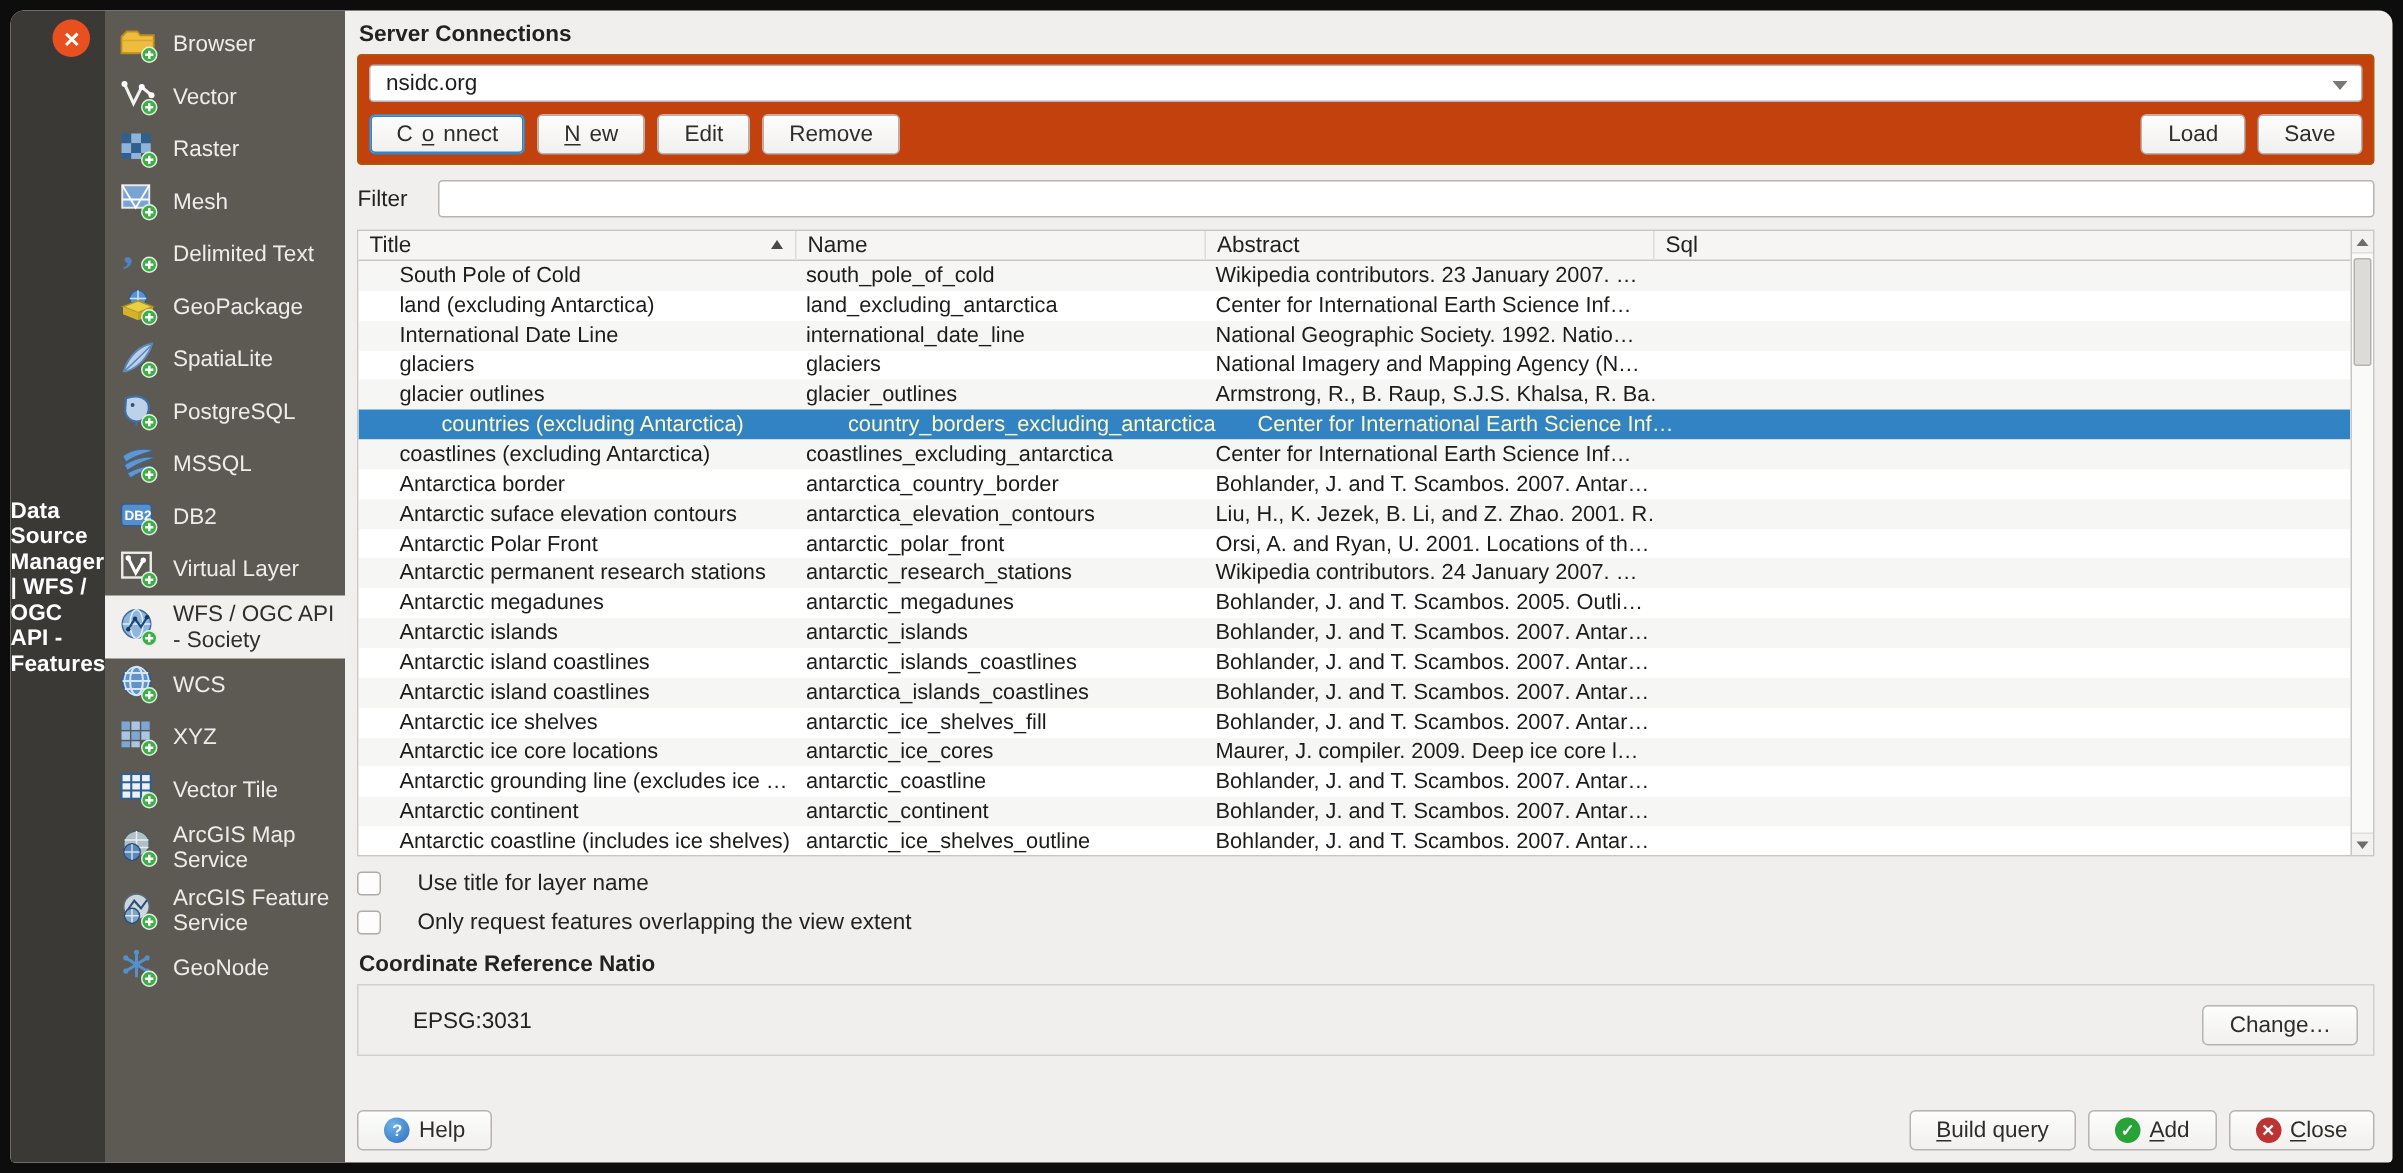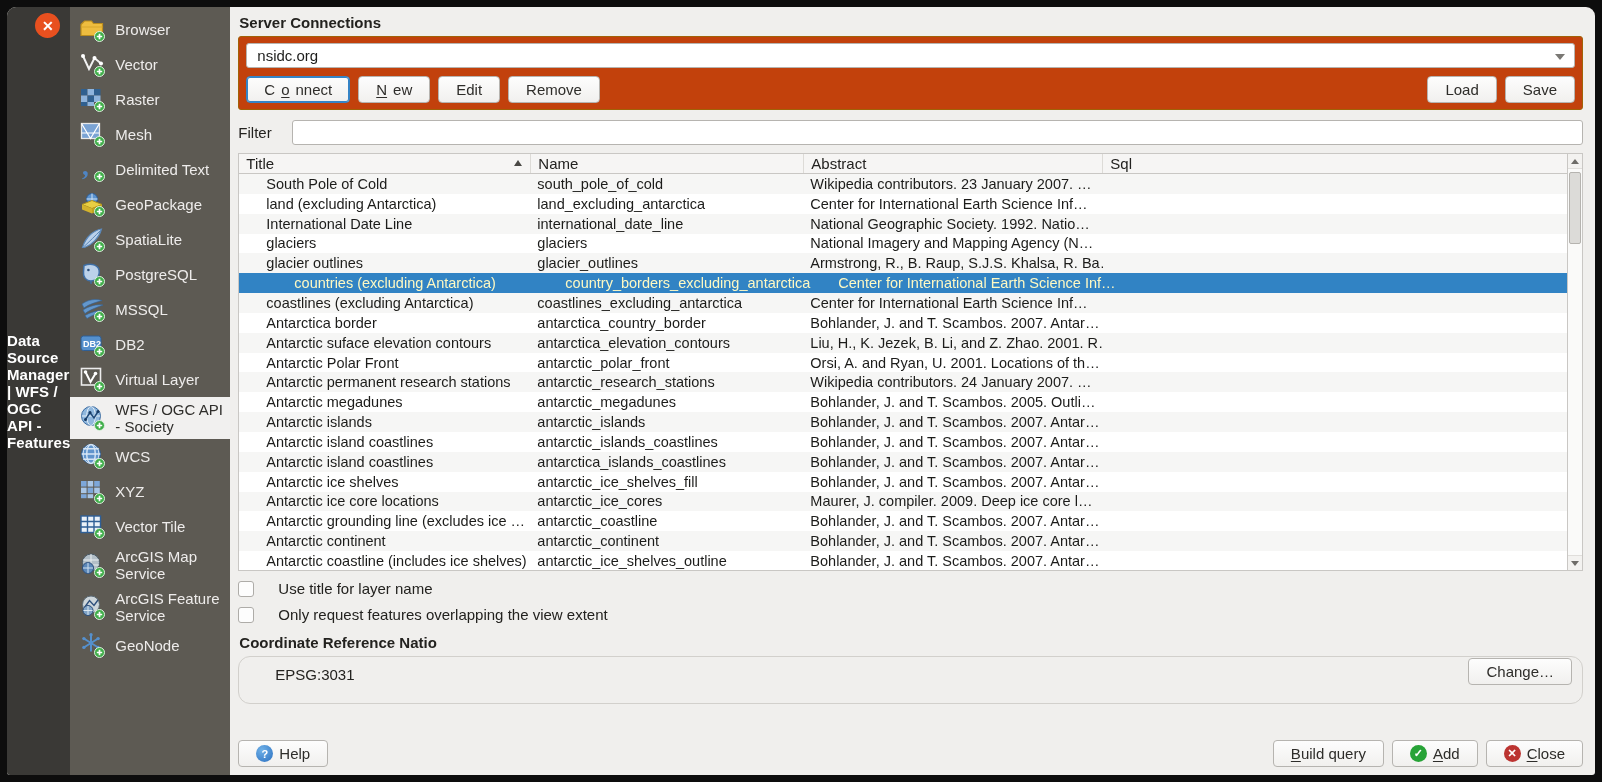--- a/index.html
+++ b/index.html
@@ -72,22 +72,22 @@
   .tri-up { width:0; height:0; border-left:4px solid transparent; border-right:4px solid transparent; border-bottom:5px solid #6e6c68; }
   .tri-dn { width:0; height:0; border-left:4px solid transparent; border-right:4px solid transparent; border-top:5px solid #6e6c68; }
   .sb-track { flex:1; position:relative; }
   .sb-thumb { position:absolute; left:1px; right:1px; top:3px; height:72px;
               background:#dcdbd8; border:1px solid #b5b3af; border-radius:2px; }
   
   .check-row { display:flex; align-items:center; gap:24px; margin-top:9px; font-size:15px; color:#23221f; }
   .checkbox { width:16px; height:16px; background:#fdfdfd; border:1px solid #aeaca8; border-radius:3px; }
   
   .crs-heading { font-weight:bold; font-size:15px; color:#23221f; margin:11px 0 5px 1px; }
-  .crs-box { border:1px solid #d2d0cc; border-radius:12px; height:48px; display:flex; align-items:center;
-             padding:0 10px 12px 36px;gap:24px; }
+  .crs-box { border:1px solid #d2d0cc; border-radius:0; height:48px; display:flex; align-items:center;
+             padding:0 10px 0 36px;gap:24px; }
   .crs-value { font-size:15px; color:#23221f; }
   .crs-box .btn { margin-left:auto; align-self:flex-end; margin-bottom:6px; }
   
   .footer { margin-top:auto; padding-top:9px; display:flex; align-items:center; gap:8px; }
   .mini-icon { width:17px; height:17px; border-radius:50%; display:inline-flex; align-items:center;
                justify-content:center; color:#fff; font-size:11px; font-weight:bold; flex:0 0 17px; }
   .help-ic  { background:radial-gradient(circle at 35% 30%, #6fb1e8, #2a6fc0); }
   .add-ic   { background:#27a337; }
   .close-ic { background:#bc3431; }
 </style>

